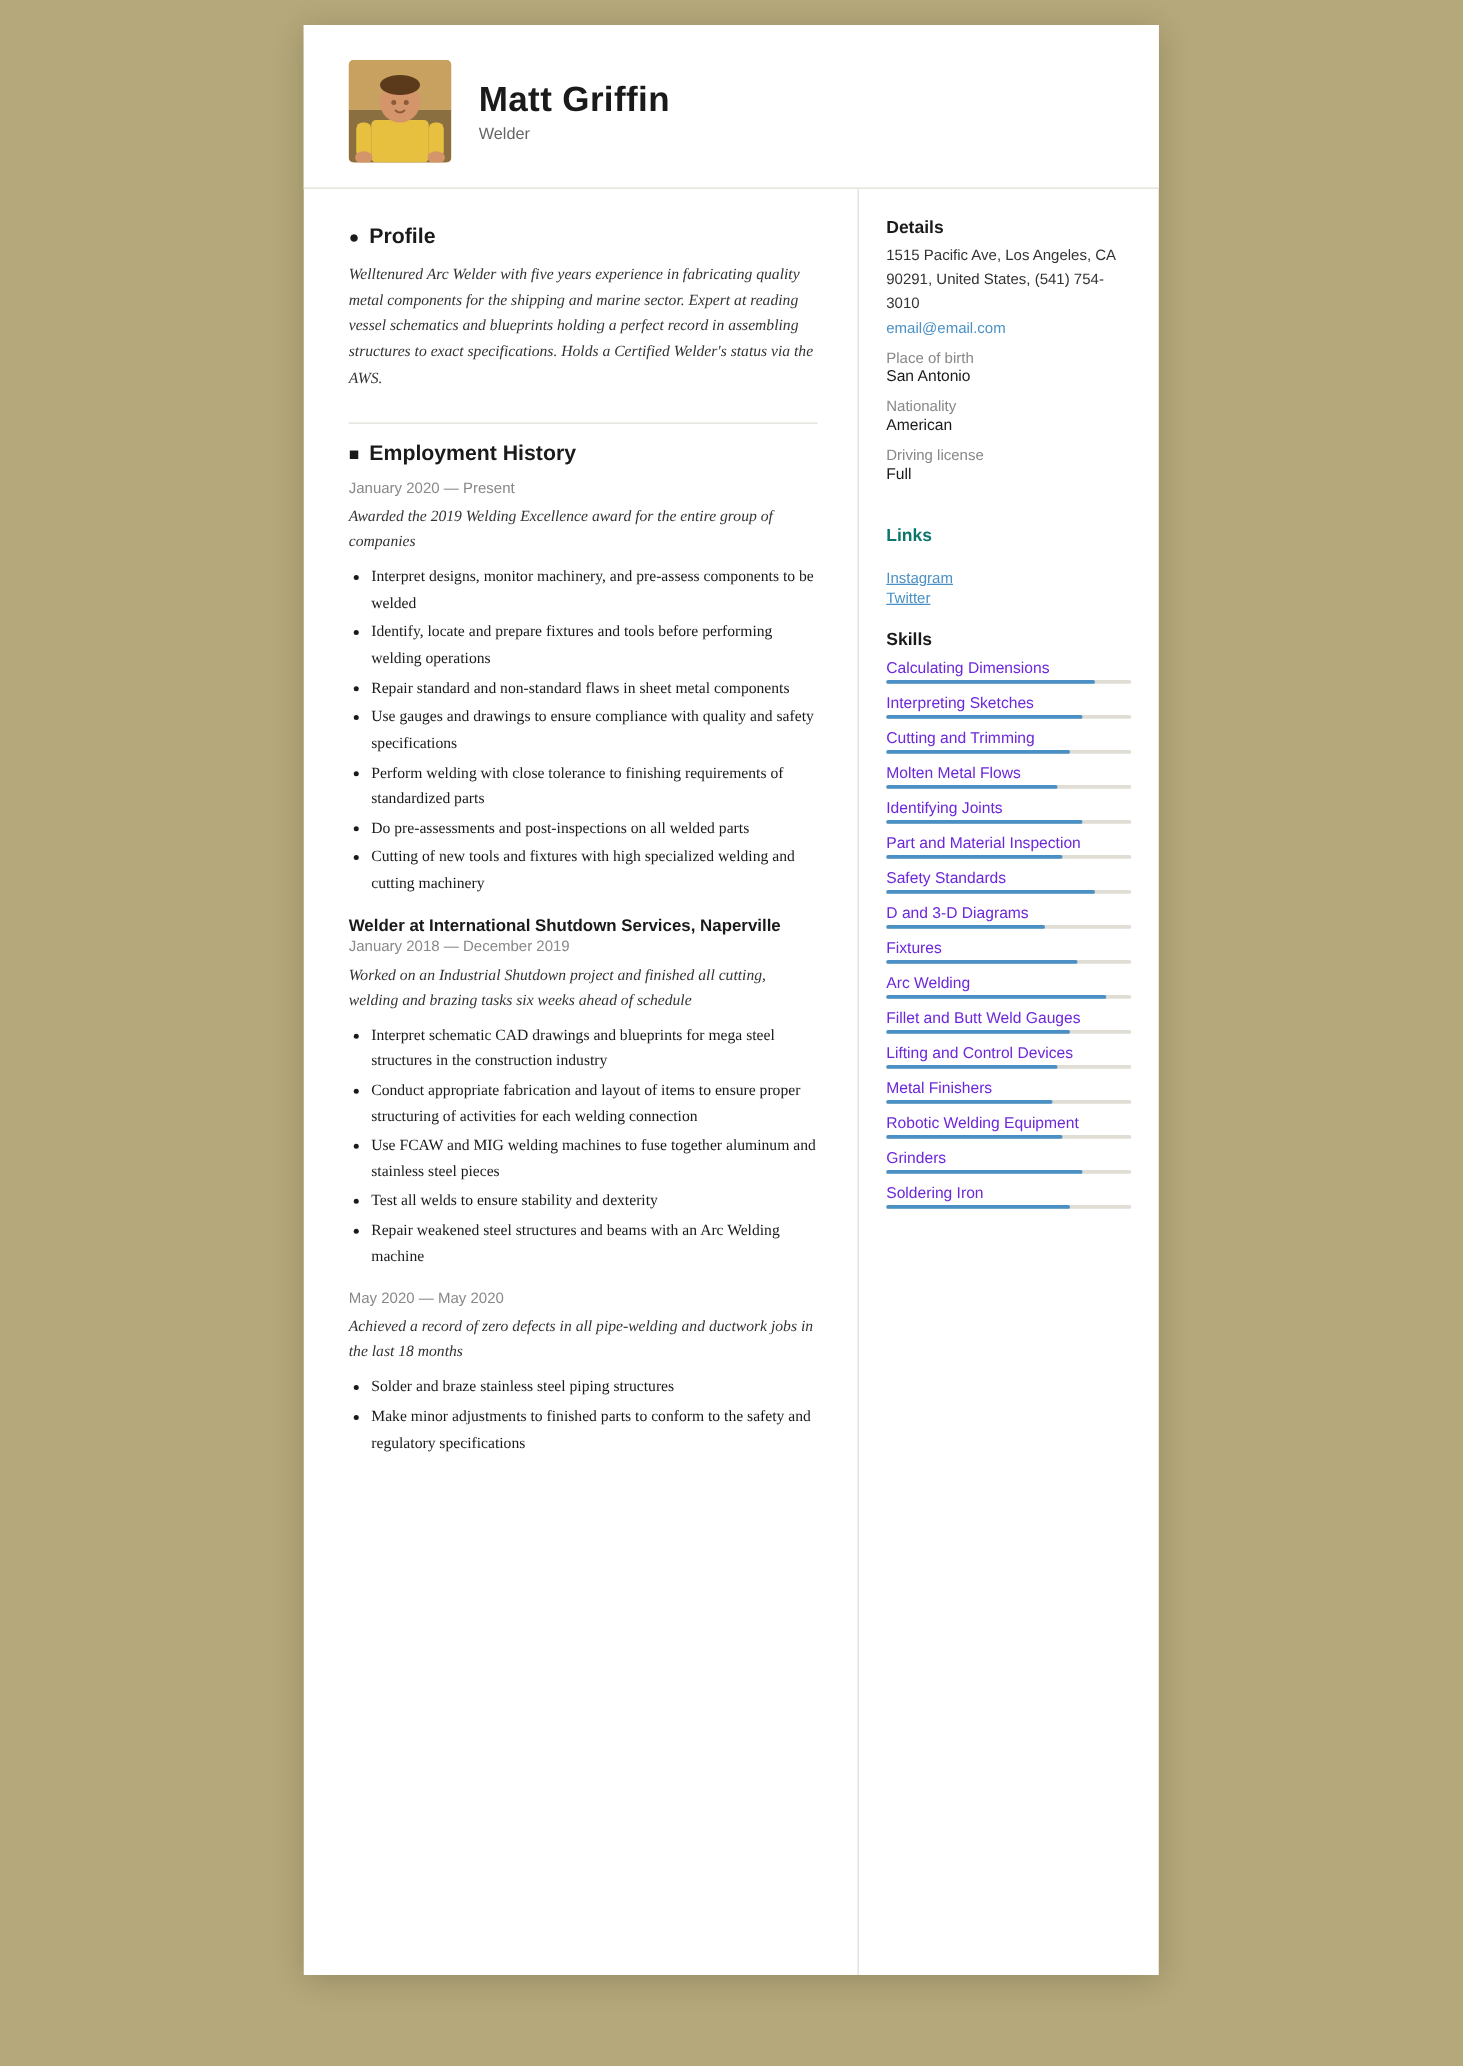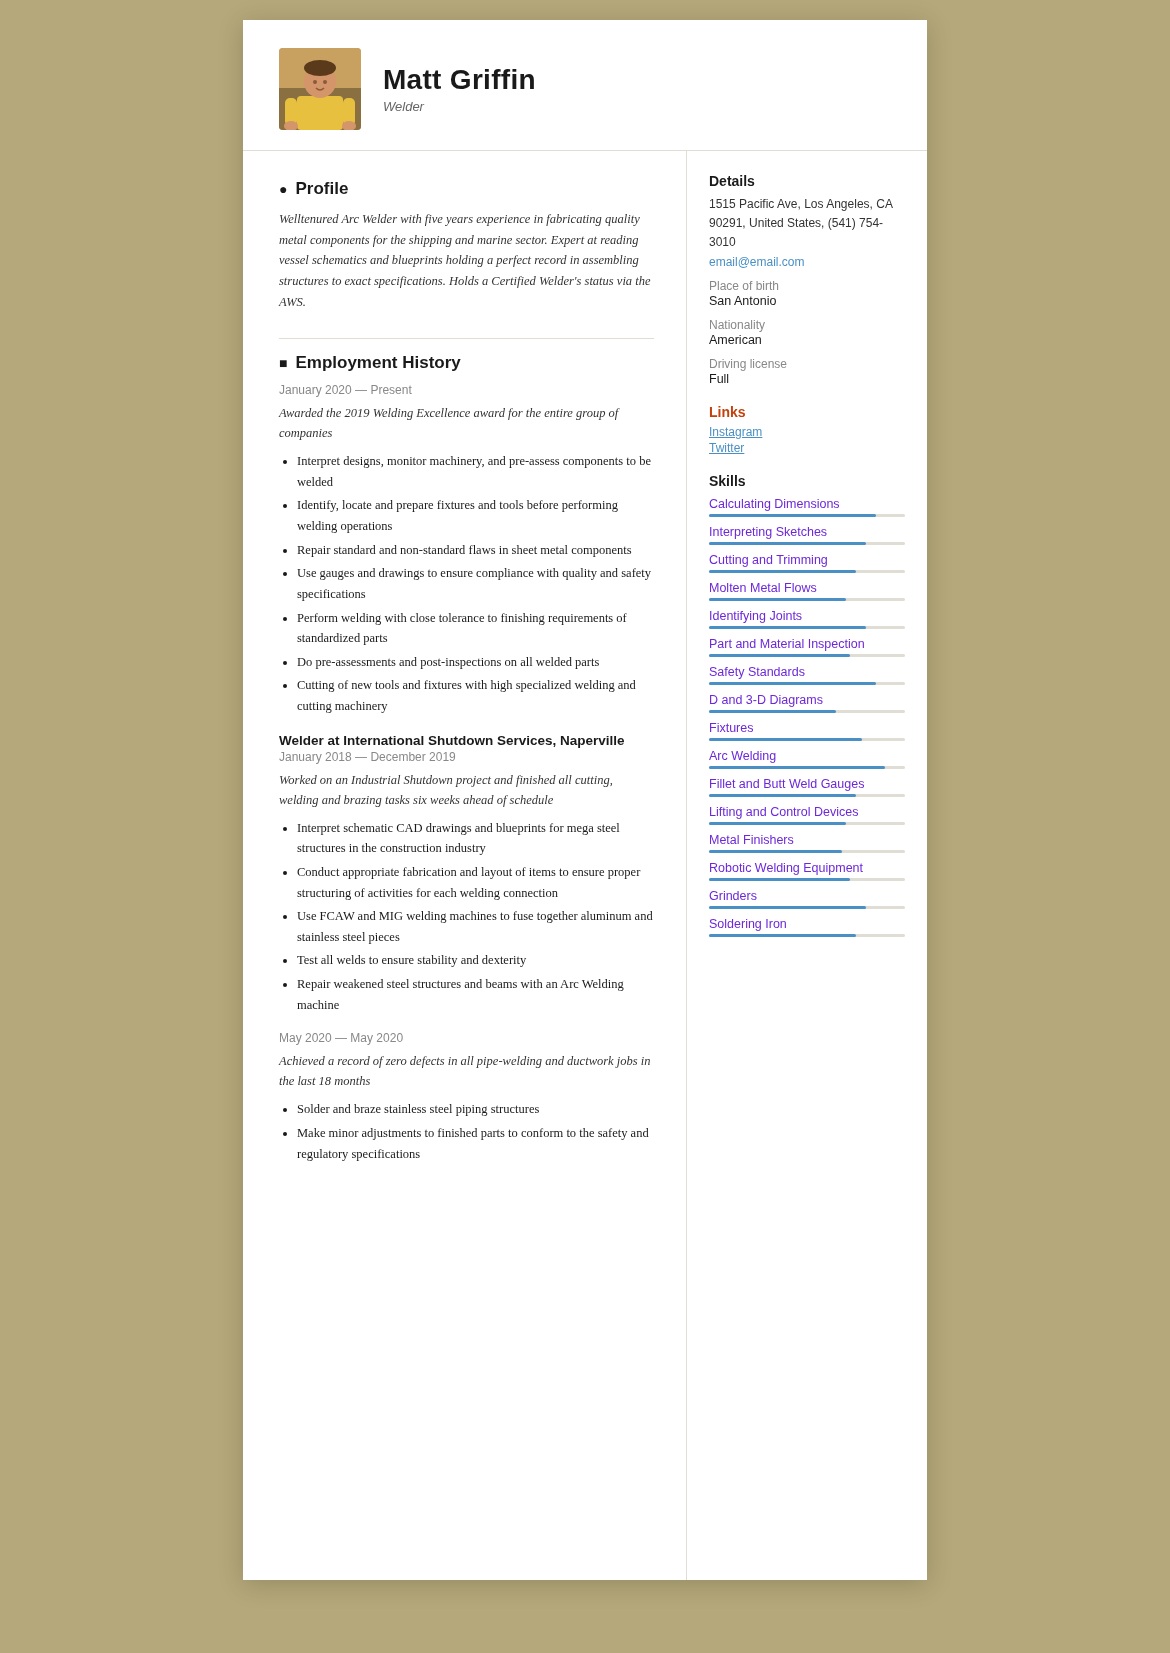--- a/index.html
+++ b/index.html
@@ -47,21 +47,20 @@
       font-weight: 700;
       color: #1a1a1a;
       font-family: Arial, sans-serif;
       letter-spacing: 0.3px;
     }
     .header-title {
       font-size: 13px;
       color: #666;
       margin-top: 3px;
       font-family: Arial, sans-serif;
-      font-style: italic;
     }
     
     .body {
       display: flex;
       flex: 1;
     }
     
     .left-col {
       flex: 1;
       padding: 28px 32px 28px 36px;
@@ -129,21 +128,21 @@
       font-size: 12.5px;
       color: #1a1a1a;
       line-height: 1.65;
       margin-bottom: 3px;
     }
     .job-block {
       margin-bottom: 16px;
     }
     
     .details-section {
-      margin-bottom: 18px;
+      margin-bottom: 34px;
     }
     .details-title {
       font-size: 14px;
       font-weight: 700;
       color: #1a1a1a;
       font-family: Arial, sans-serif;
       margin-bottom: 6px;
     }
     .details-address {
       font-size: 12px;
@@ -168,23 +167,23 @@
       font-size: 12.5px;
       color: #1a1a1a;
       font-family: Arial, sans-serif;
     }
     .links-section {
       margin-bottom: 18px;
     }
     .links-title {
       font-size: 14px;
       font-weight: 700;
-      color: #c2410c;
-      font-family: Arial, sans-serif;
-      margin-bottom: 5px;
+      color: #0f766e;
+      font-family: Arial, sans-serif;
+      margin-bottom: 19px;
     }
     .link-item {
       font-size: 12px;
       color: #4a90c4;
       font-family: Arial, sans-serif;
       display: block;
       margin-bottom: 2px;
     }
     .skills-section { }
     .skills-title {

